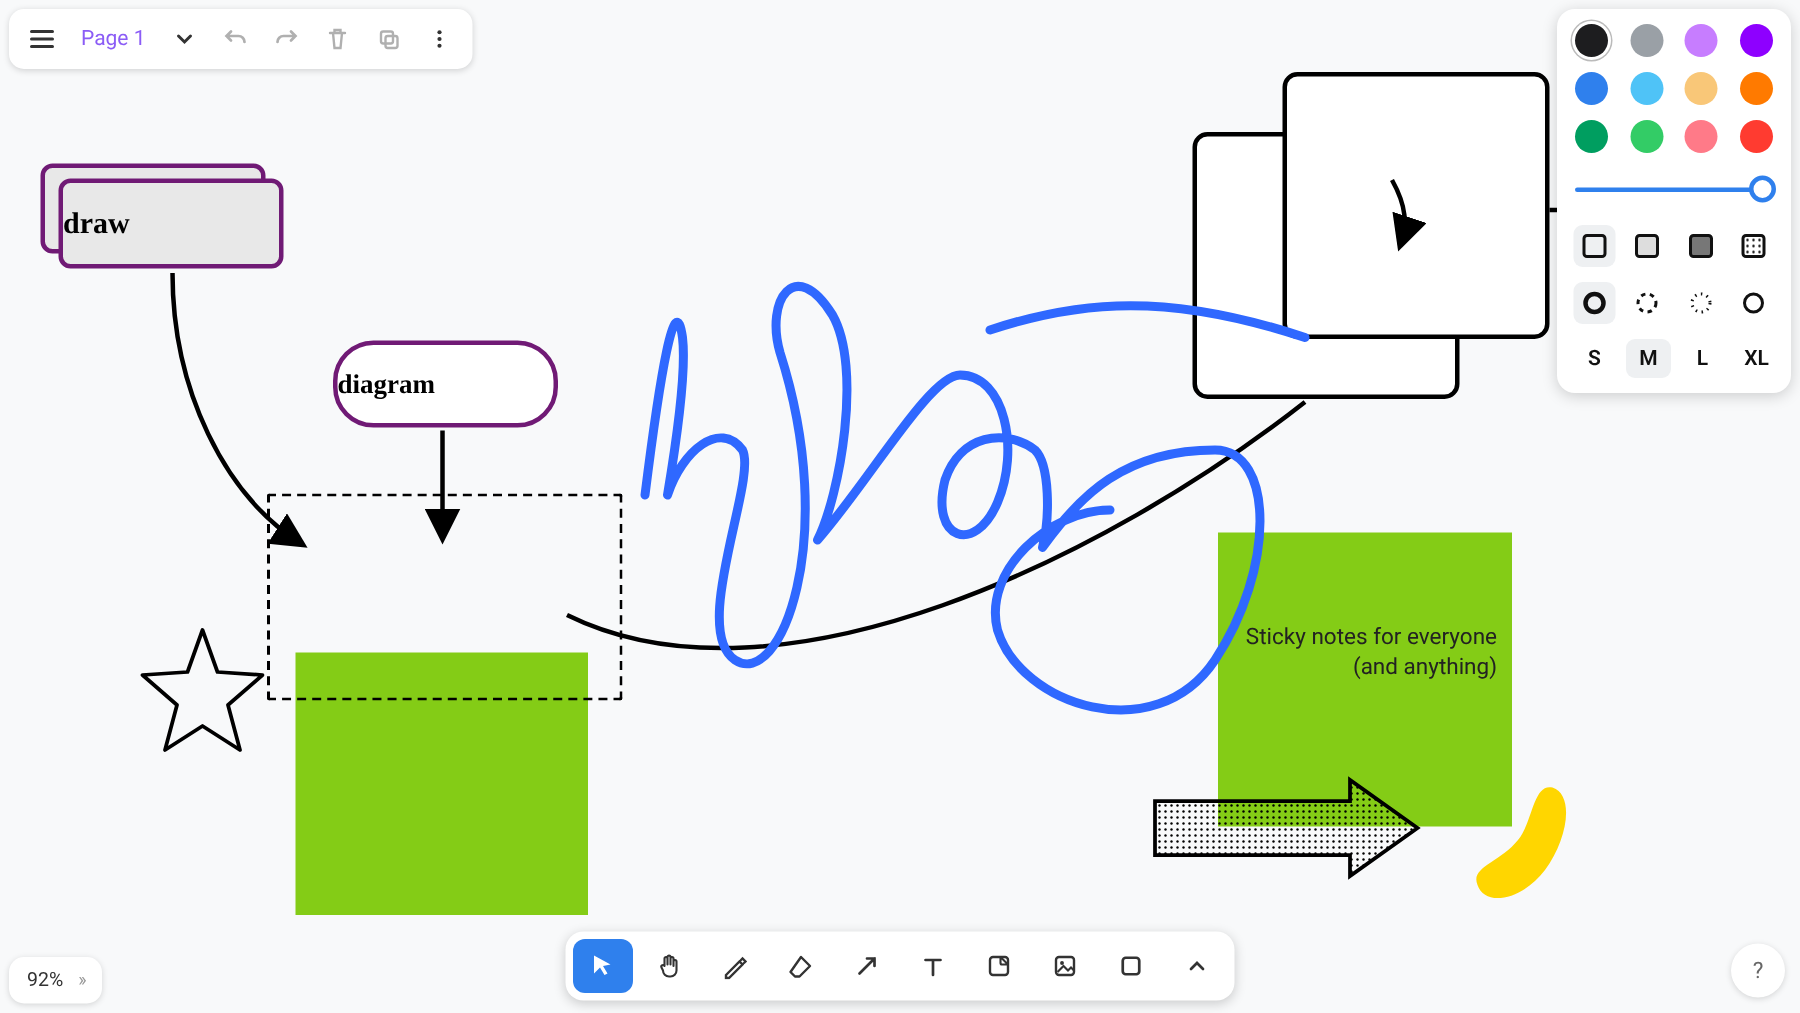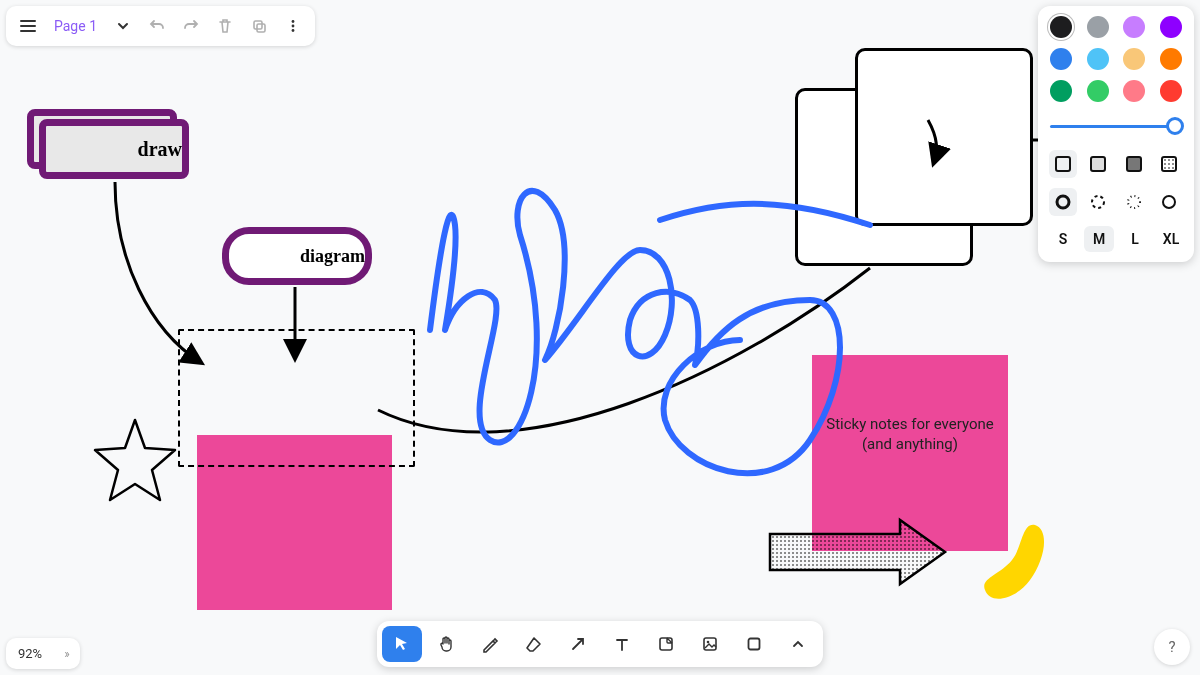--- a/index.html
+++ b/index.html
@@ -22,21 +22,21 @@
 .tb-btn {
   width: 32px; height: 32px; display: flex; align-items: center; justify-content: center;
   border-radius: 6px; cursor: pointer; color: #333;
 }
 .page-name { font-size: 14px; padding: 0 8px; color: #8b5cf6; }
 .tb-disabled { color: #b0b0b0; }
 
 
 .zoom-box {
   position: absolute; left: 6px; bottom: 6px;
-  display: flex; align-items: center; gap: 22px;
+  display: flex; align-items: center; gap: 10px;
   background: #fff; border-radius: 10px;
   box-shadow: 0 1px 4px rgba(0,0,0,0.15);
   padding: 8px 12px; font-size: 13px; color: #333;
 }
 
 
 .help-btn {
   position: absolute; right: 10px; bottom: 10px;
   width: 36px; height: 36px; border-radius: 50%;
   background: #fff; box-shadow: 0 1px 4px rgba(0,0,0,0.15);
@@ -98,26 +98,26 @@
 }
 .size-btn {
   width: 30px; height: 26px; display: flex; align-items: center; justify-content: center;
   font-size: 14px; font-weight: 600; border-radius: 6px; cursor: pointer; color: #111;
 }
 .size-btn.sel { background: #eef0f2; }
 
 
 .canvas { position: absolute; inset: 0; }
 .note {
-  position: absolute; background: #ec4899; 
-  font-size: 15px; line-height: 1.3; text-align: center; color: #222;
+  position: absolute; background: #84cc16; padding: 10px;
+  font-size: 15px; line-height: 1.3; text-align: right; color: #222;
 }
 .box {
-  position: absolute; background: #fff; border: 7px solid #701a75;
-  border-radius: 8px; display: flex; align-items: center; justify-content: flex-end;
+  position: absolute; background: #fff; border: 3px solid #701a75;
+  border-radius: 8px; display: flex; align-items: center; justify-content: flex-start;
   font-family: "Comic Sans MS", "Marker Felt", cursive; font-weight: 700;
 }
 .dashed-box {
   position: absolute; border: 2.5px dashed #000; border-radius: 2px;
 }
 .card {
   position: absolute; background: #fff; border: 3px solid #000; border-radius: 10px;
 }
 svg.overlay { position: absolute; inset: 0; width: 1200px; height: 675px; pointer-events: none; }
 </style>

